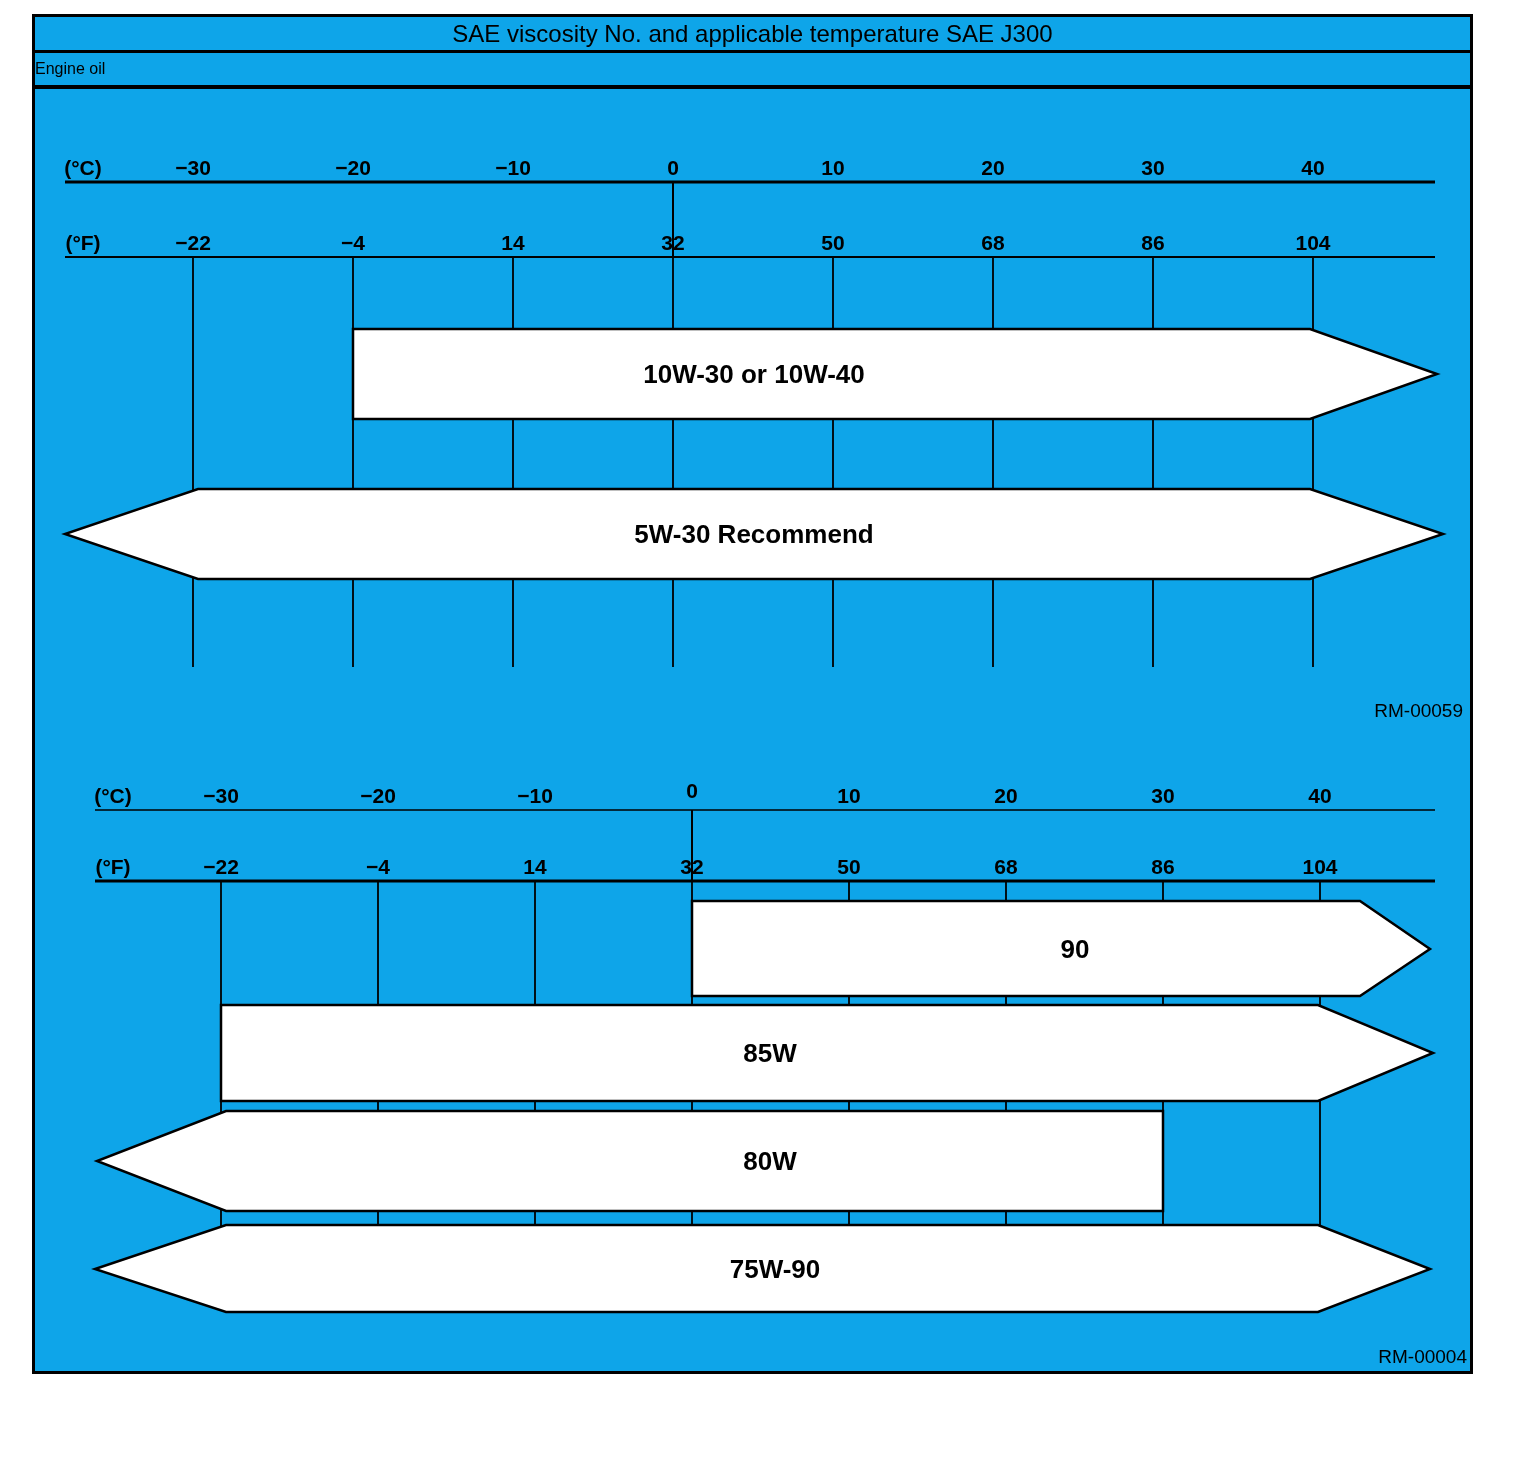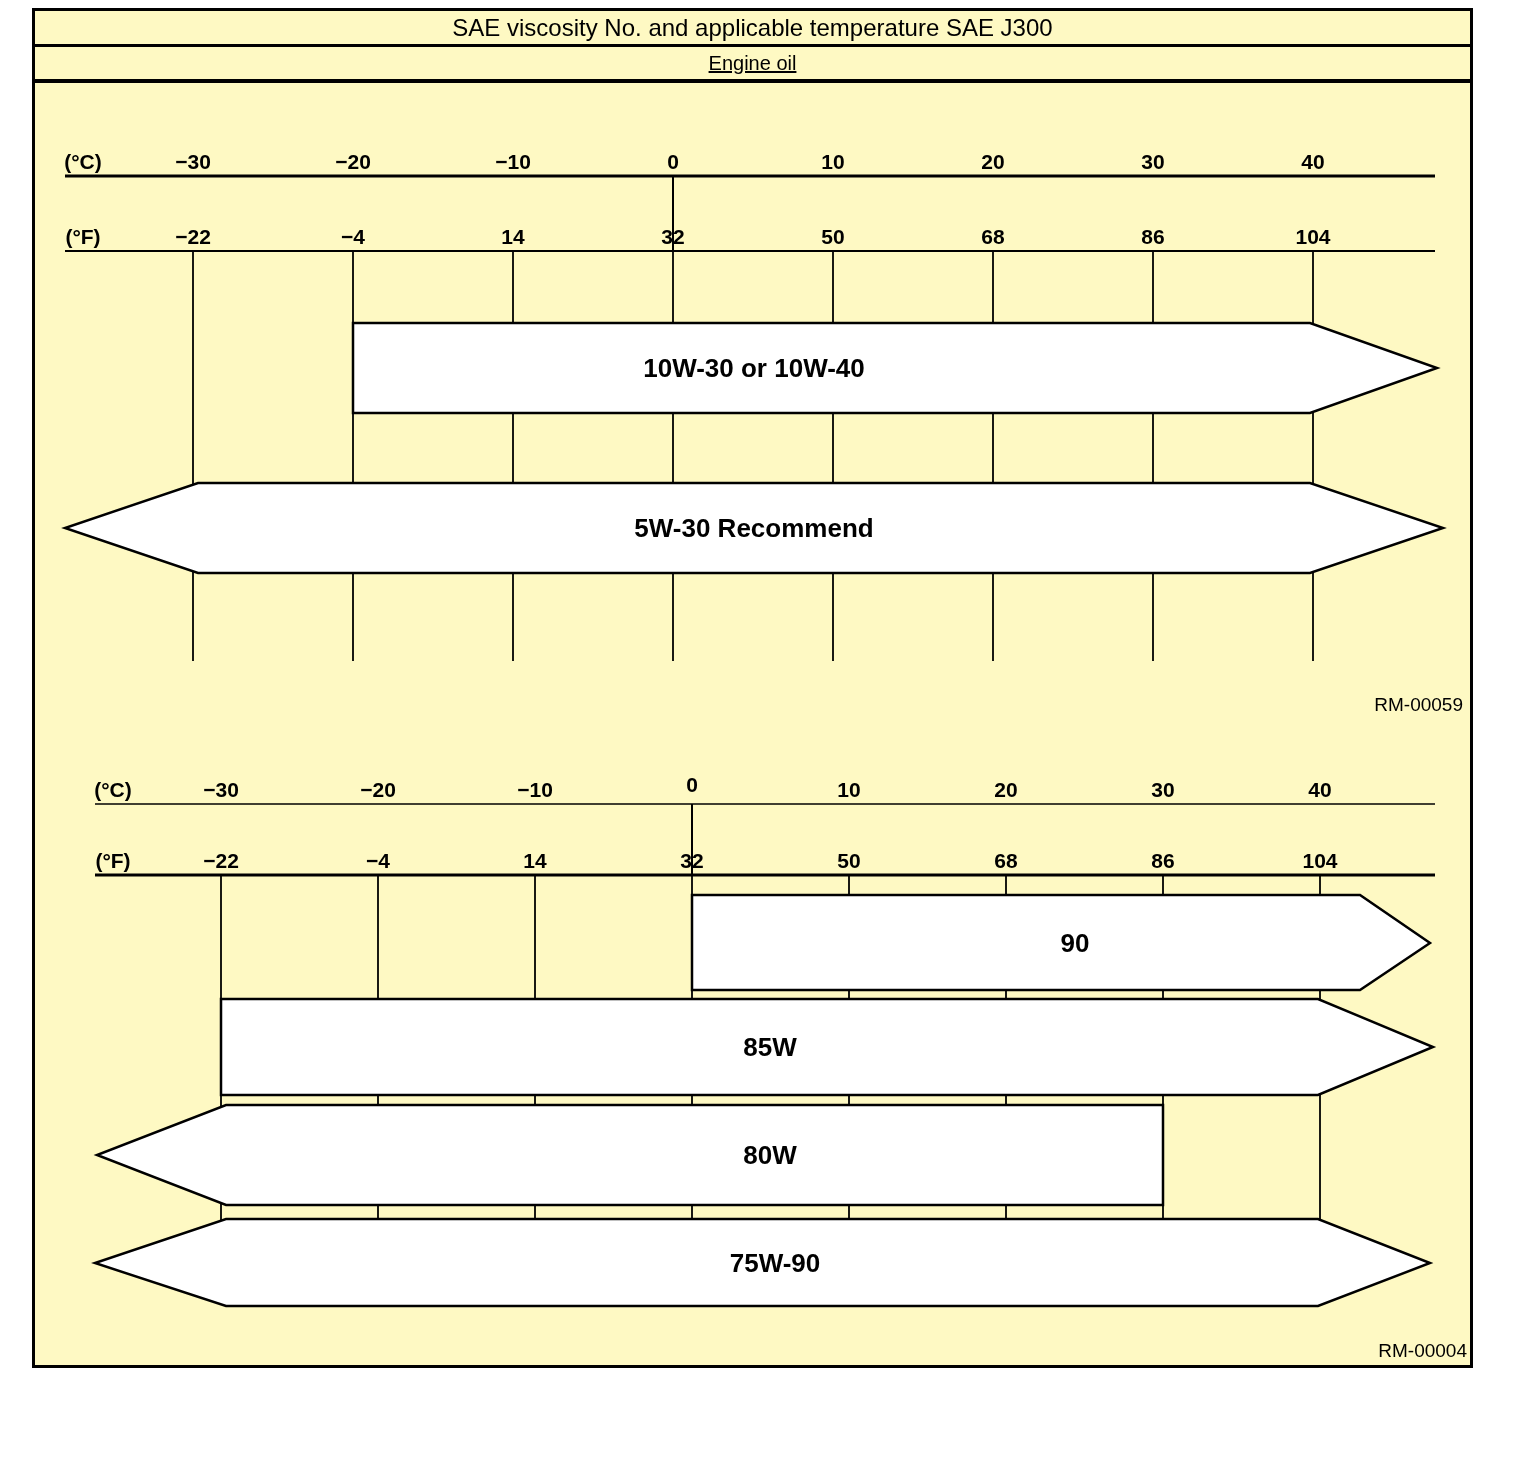--- a/index.html
+++ b/index.html
@@ -7,43 +7,41 @@
     padding: 0;
     width: 1520px;
     height: 1460px;
     background: #ffffff;
     font-family: "Liberation Sans", sans-serif;
     color: #000;
   }
   .page {
     position: absolute;
     left: 32px;
-    top: 8px;
+    top: 14px;
     width: 1435px;
     border: 3px solid #000;
-    background: #fef9c3;
+    background: #0ea5e9;
   }
   .title-row {
     height: 33px;
     line-height: 33px;
     text-align: center;
     font-size: 24px;
     border-bottom: 3px solid #000;
     white-space: nowrap;
     overflow: hidden;
   }
   .subtitle-row {
     height: 32px;
     line-height: 32px;
-    text-align: center;
-    font-size: 20px;
+    font-size: 16px;
     border-bottom: 4px solid #000;
     white-space: nowrap;
     overflow: hidden;
-    text-decoration: underline;
   }
   .divider-row {
     height: 34px;
     line-height: 34px;
     text-align: center;
     font-size: 24px;
     border-top: 3px solid #000;
     border-bottom: 3px solid #000;
     white-space: nowrap;
     overflow: hidden;

